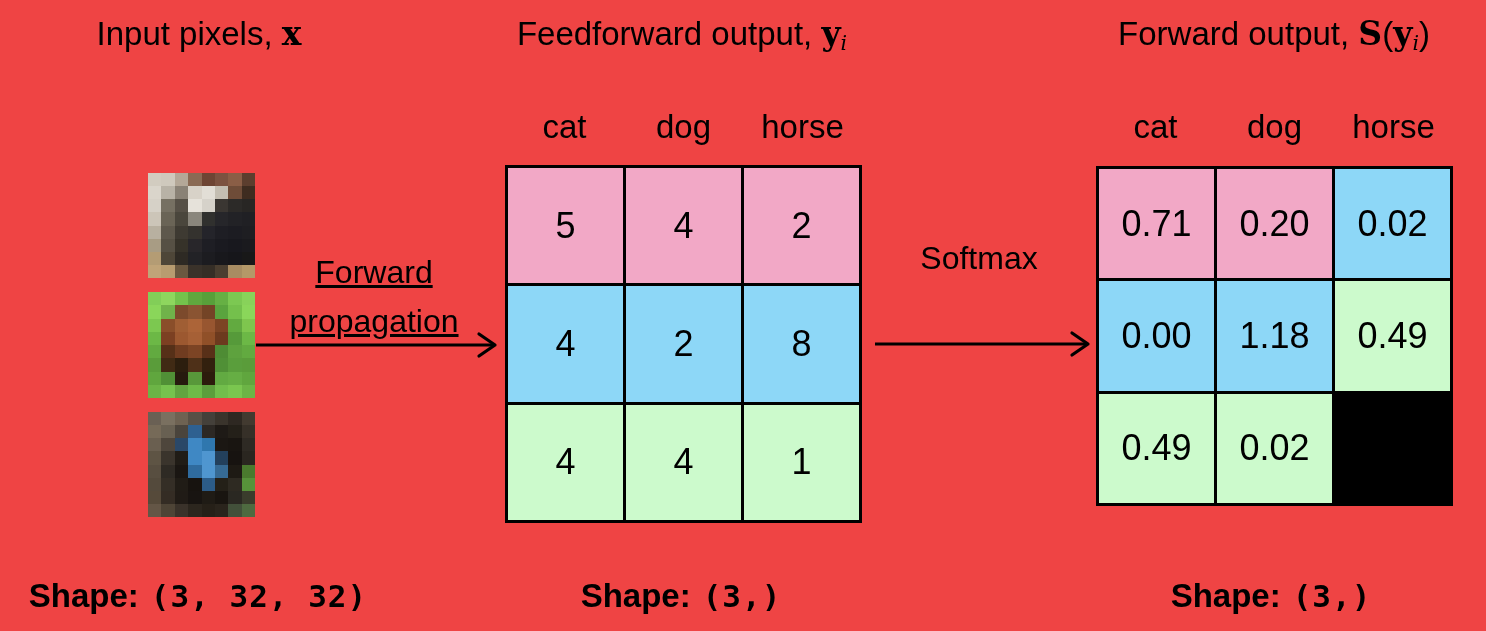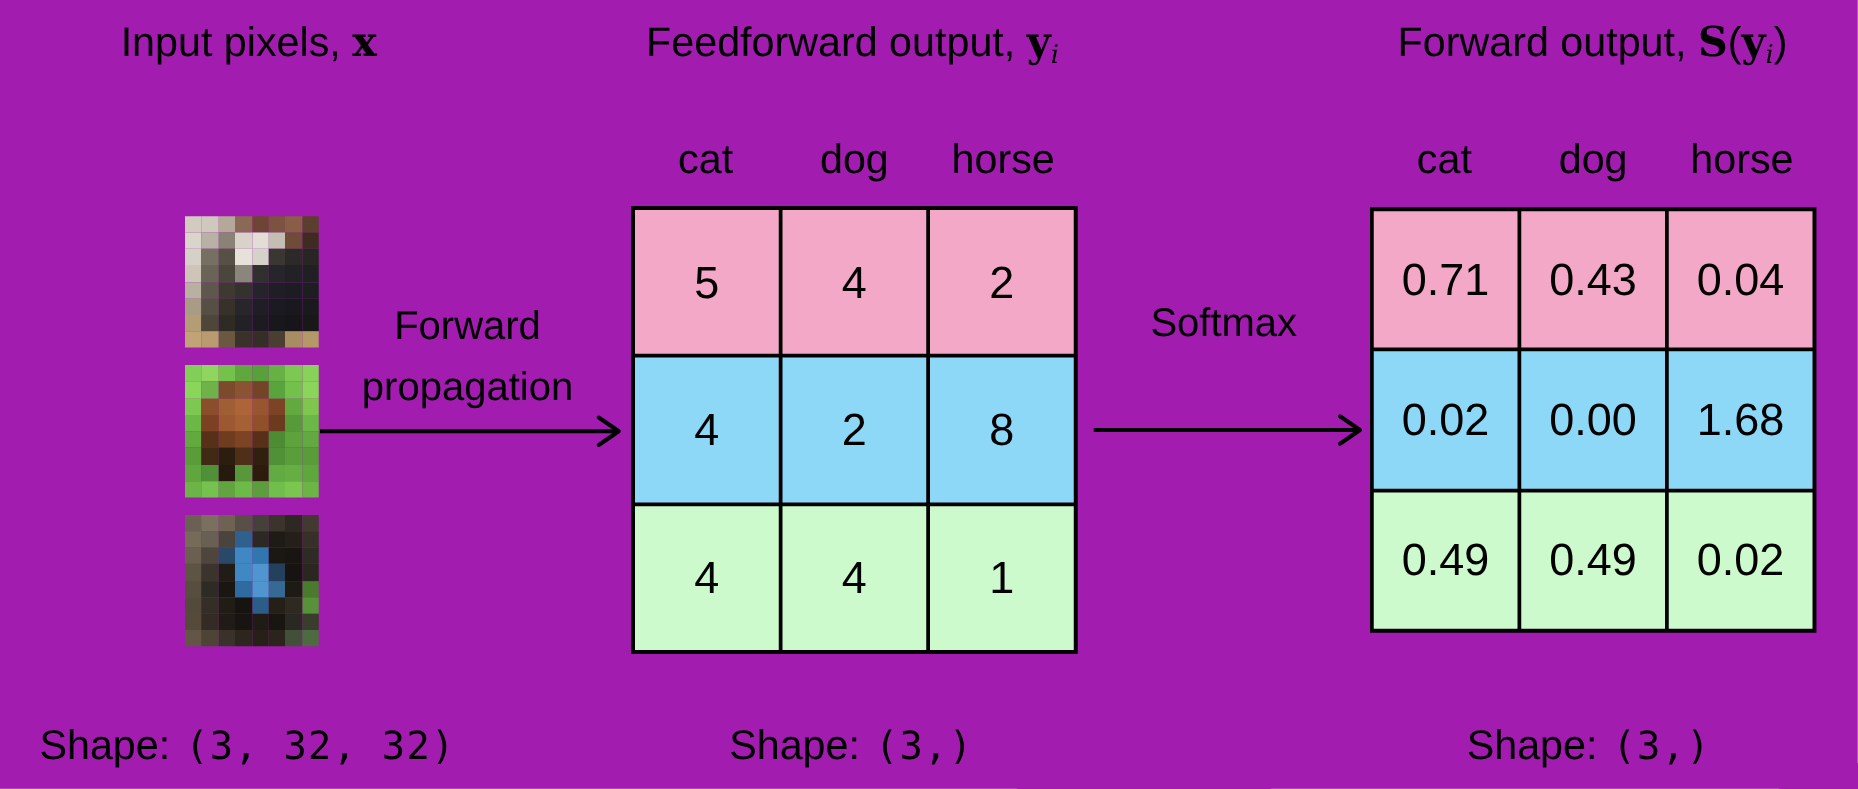--- a/index.html
+++ b/index.html
@@ -1,35 +1,35 @@
 <!DOCTYPE html>
 <html><head>
 <meta charset="utf-8">
 <style>
   * { margin:0; padding:0; box-sizing:border-box; }
   body { background:#fff; font-family:"Liberation Sans", sans-serif; color:#000; }
-  .canvas { position:relative; width:1486px; height:631px; background:#a21caf; overflow:hidden; }
+  .canvas { position:relative; width:1486px; height:631px; background:#ef4444; overflow:hidden; }
 
   .col-title { position:absolute; top:14px; transform:translateX(-50%); font-size:33px; white-space:nowrap; }
   .mathbf { font-family:"DejaVu Serif", serif; font-weight:bold; }
   .mathsub { font-family:"DejaVu Serif", serif; font-style:italic; font-size:0.62em; vertical-align:-0.25em; }
 
   .header-row { position:absolute; display:grid; grid-template-columns:repeat(3,1fr); font-size:33px; text-align:center; }
   .header-row span { display:block; }
 
   .grid-table { position:absolute; display:grid; grid-template-columns:repeat(3,1fr); grid-template-rows:repeat(3,1fr);
                 background:#000; border:3px solid #000; gap:3px; }
   .grid-table .cell { display:flex; align-items:center; justify-content:center; font-size:36px; }
 
   .img-stack-item { position:absolute; left:148px; width:107px; height:105px;
                     display:grid; grid-template-columns:repeat(8,1fr); grid-template-rows:repeat(8,1fr); }
 
   .arrow-label { position:absolute; transform:translateX(-50%); text-align:center; font-size:32px; line-height:49px; white-space:nowrap; }
 
-  .shape-label { position:absolute; transform:translateX(-50%); font-size:33px; white-space:nowrap; }
+  .shape-label { position:absolute; transform:translateX(-50%); font-size:33px; white-space:nowrap;font-weight:bold; }
   .shape-label .mono { font-family:"DejaVu Sans Mono", monospace; font-size:31px; margin-left:12px; letter-spacing:1px; }
 
   svg.overlay { position:absolute; left:0; top:0; pointer-events:none; }
 </style>
 </head>
 <body>
 
 <div class="canvas">
 
   <div class="col-title" style="left:199px;">
@@ -260,31 +260,30 @@
     <div class="cell" style="background: rgb(141, 215, 247);">4</div>
     <div class="cell" style="background: rgb(141, 215, 247);">2</div>
     <div class="cell" style="background: rgb(141, 215, 247);">8</div>
     <div class="cell" style="background: rgb(204, 250, 204);">4</div>
     <div class="cell" style="background: rgb(204, 250, 204);">4</div>
     <div class="cell" style="background: rgb(204, 250, 204);">1</div>
   </div>
 
   <div class="grid-table" style="left:1096px; top:166px; width:357px; height:340px;">
     <div class="cell" style="background: rgb(242, 168, 198);">0.71</div>
-    <div class="cell" style="background: rgb(242, 168, 198);">0.43</div>
-    <div class="cell" style="background: rgb(242, 168, 198);">0.04</div>
+    <div class="cell" style="background: rgb(242, 168, 198);">0.20</div>
     <div class="cell" style="background: rgb(141, 215, 247);">0.02</div>
     <div class="cell" style="background: rgb(141, 215, 247);">0.00</div>
-    <div class="cell" style="background: rgb(141, 215, 247);">1.68</div>
+    <div class="cell" style="background: rgb(141, 215, 247);">1.18</div>
     <div class="cell" style="background: rgb(204, 250, 204);">0.49</div>
     <div class="cell" style="background: rgb(204, 250, 204);">0.49</div>
     <div class="cell" style="background: rgb(204, 250, 204);">0.02</div>
   </div>
 
-  <div class="arrow-label" style="left:374px; top:236px;">
+  <div class="arrow-label" style="left:374px; top:248px;text-decoration:underline;">
     <div>Forward</div>
     <div>propagation</div>
   </div>
   <div class="arrow-label" style="left:979px; top:234px;">
     <div>Softmax</div>
   </div>
 
   <svg class="overlay" width="1486" height="631">
     <g>
       <line x1="256" y1="345" x2="493" y2="345" stroke="#000" stroke-width="3.2"></line>

